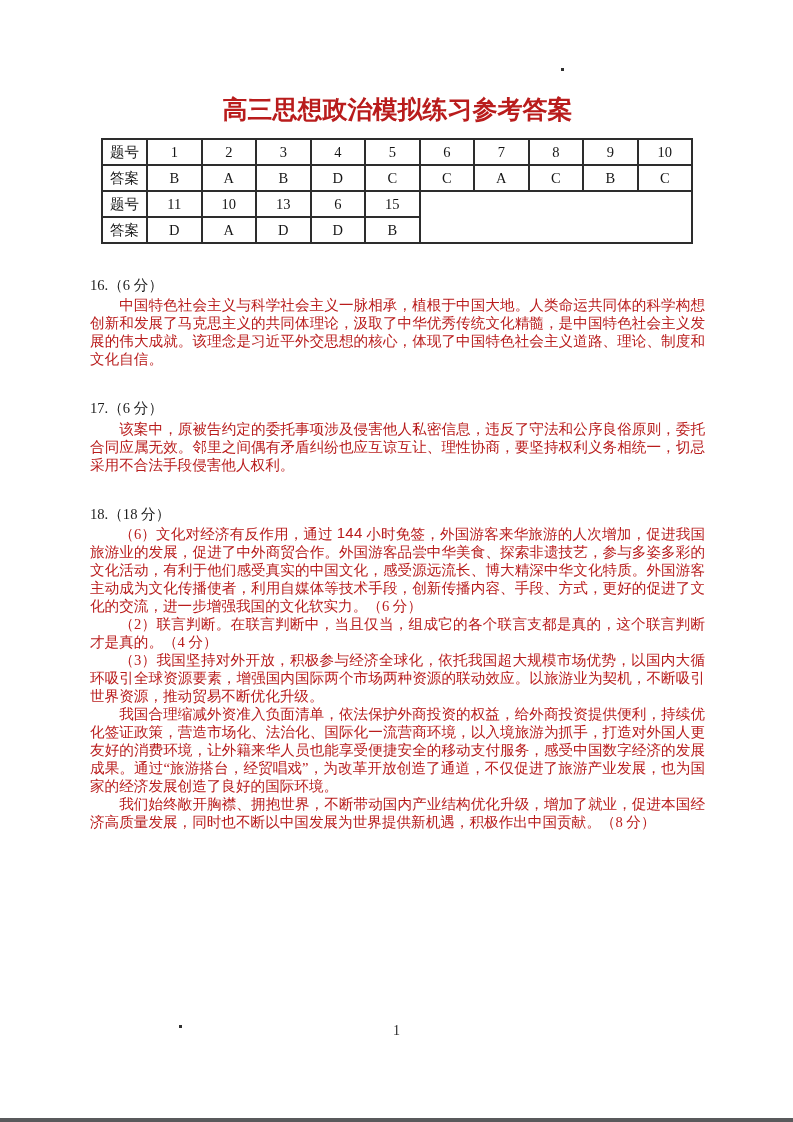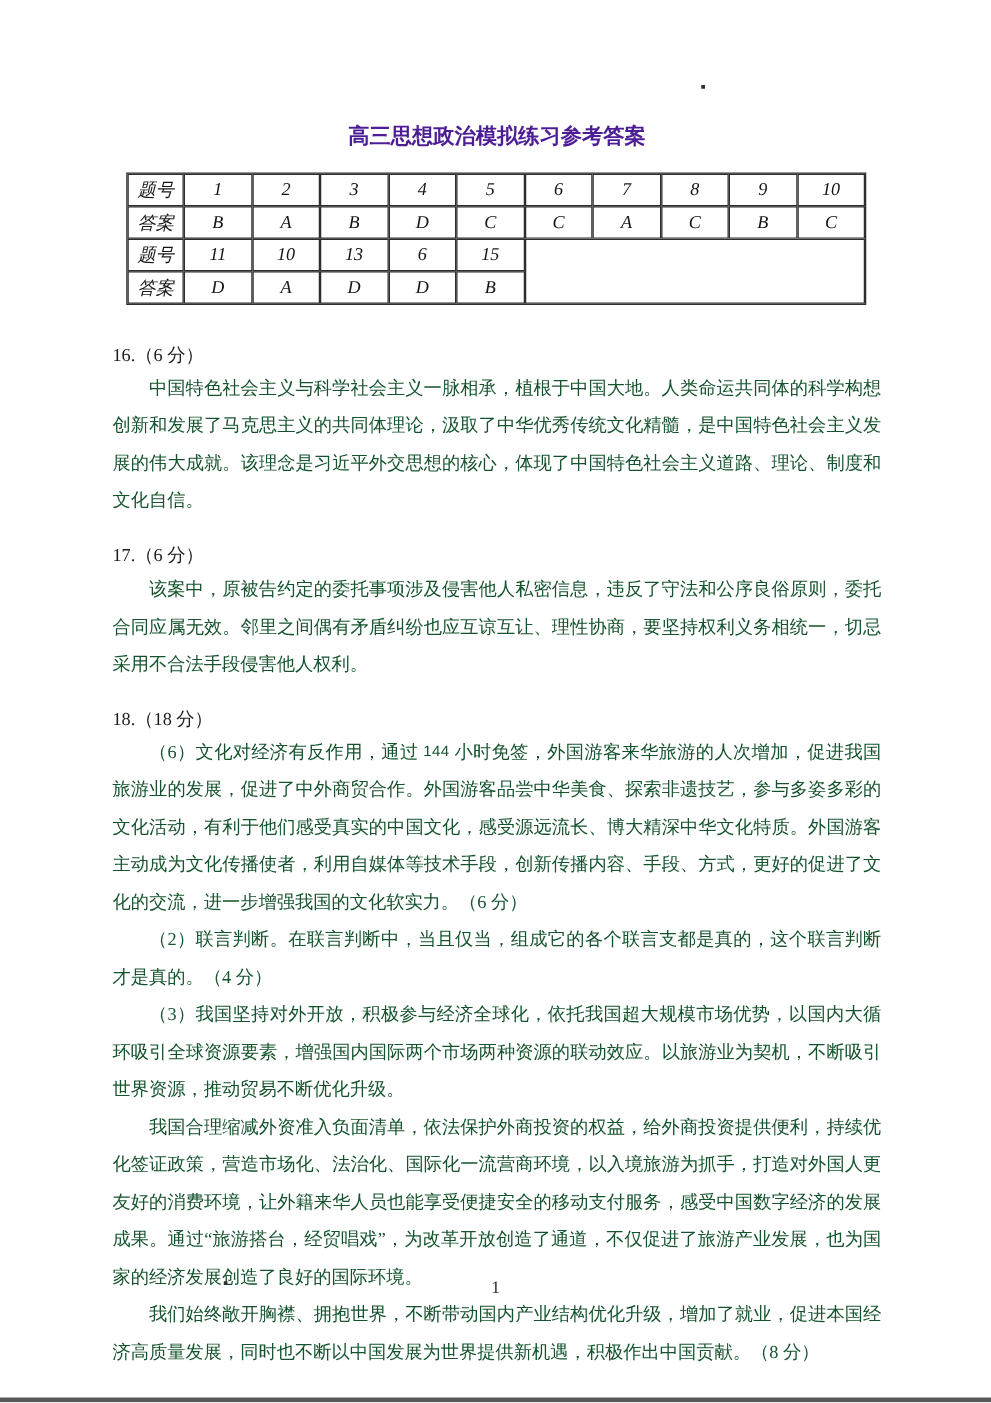--- a/index.html
+++ b/index.html
@@ -11,62 +11,61 @@
     box-sizing:border-box;
     padding:97px 88px 0 90px;
     font-family:"Liberation Serif","DejaVu Serif",serif;
     color:#1c1c1c;
   }
   .title{
     margin:0 0 17px 0;
     text-align:center;
     font-family:"Liberation Sans","DejaVu Sans",sans-serif;
     font-weight:700;
-    font-size:17px;
+    font-size:25px;
     line-height:24px;
-    color:#4c1d95;
+    color:#b91c1c;
   }
   .answer-table{
     border-collapse:separate;
     border-spacing:0;
     table-layout:fixed;
     width:592px;
     margin-left:11px;
     border:1px solid #2d2d2d;
-    font-style:italic;
   }
   .answer-table td{
     border:1px solid #2d2d2d;
     height:24px;
     padding:0;
     text-align:center;
     vertical-align:middle;
     font-size:14.5px;
     color:#151515;
   }
   .answer-table td.merged{background:#ffffff;}
   .answers-body{display:block;}
-  .answer-section{margin-top:18px;}
+  .answer-section{margin-top:29px;}
   .answer-section:first-child{margin-top:30px;}
   .sec-heading{
     font-size:14.6px;
     line-height:22.4px;
     color:#1c1c1c;
   }
   .body-para{
     margin:0;
     text-indent:2em;
     text-align:justify;
     font-size:14.6px;
-    line-height:30px;
-    color:#14532d;
+    line-height:18px;
+    color:#b91c1c;
   }
   .num-emph{
     font-family:"Liberation Sans","DejaVu Sans",sans-serif;
-    font-size:12px;
+    font-size:15px;
     position:relative;
     top:-1.5px;
     letter-spacing:0.3px;
   }
   .page-number{
     position:absolute;
     top:1023px;left:0;width:100%;
     text-align:center;
     font-size:14px;
     color:#2a2a2a;

